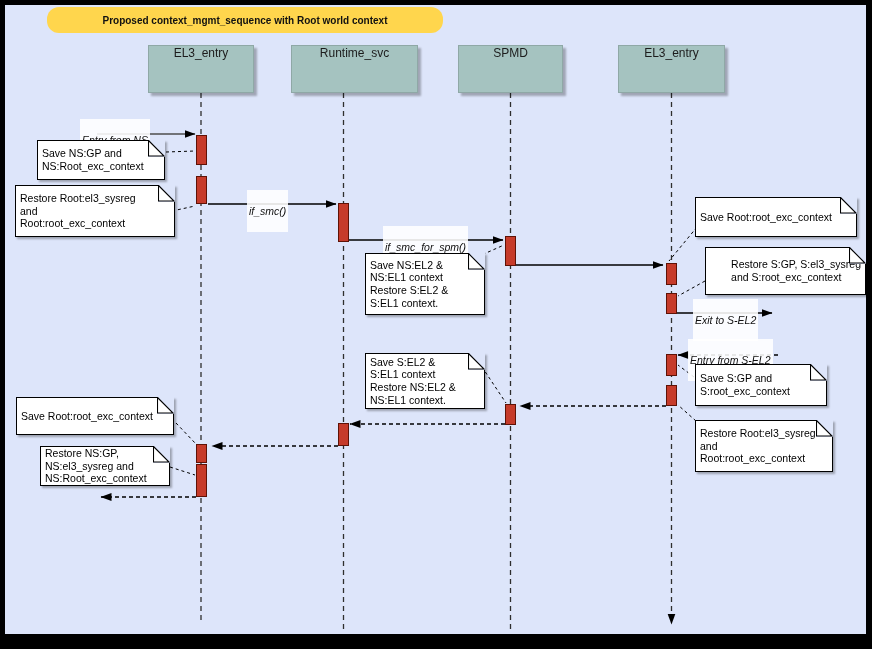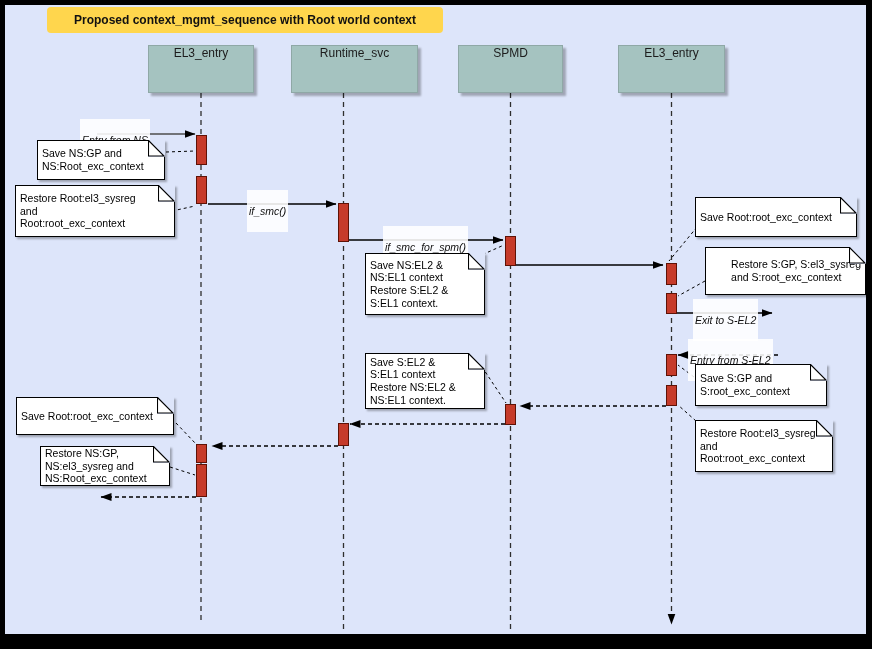--- a/index.html
+++ b/index.html
@@ -6,22 +6,22 @@
   body { font-family: "Liberation Sans", sans-serif; background:#000; }
   .stage { position:relative; width:872px; height:649px; background:#dde5fa; overflow:hidden; }
   
   .frame { position:absolute; background:#000; z-index:50; }
   .frame.top { left:0; top:0; width:872px; height:5px; }
   .frame.left { left:0; top:0; width:5px; height:649px; }
   .frame.right { left:866px; top:0; width:6px; height:649px; }
   .frame.bottom { left:0; top:634px; width:872px; height:15px; }
 
   .title-box { position:absolute; left:47px; top:7px; width:396px; height:26px;
-    background:#ffd64d; border-radius:4px; display:flex; align-items:center; justify-content:center;
-    font-size:12px; font-weight:bold; color:#111; z-index:10; }
+    background:#ffd64d; border-radius:12px; display:flex; align-items:center; justify-content:center;
+    font-size:10px; font-weight:bold; color:#111; z-index:10; }
 
   .lifeline-header { position:absolute; top:45px; height:48px; background:#a5c3c0;
     border:1px solid #8fa8a6; box-shadow:3px 3px 2px rgba(0,0,0,0.28);
     display:flex; justify-content:center; font-size:12px; color:#1c1c1c; z-index:6; }
 
   svg.wires { position:absolute; left:0; top:0; z-index:4; }
 
   .bar { position:absolute; width:11px; background:#c63b2a; border:1.5px solid #5f1206; z-index:7; }
 
   .msg-label { position:absolute; font-size:10.5px; color:#111;

